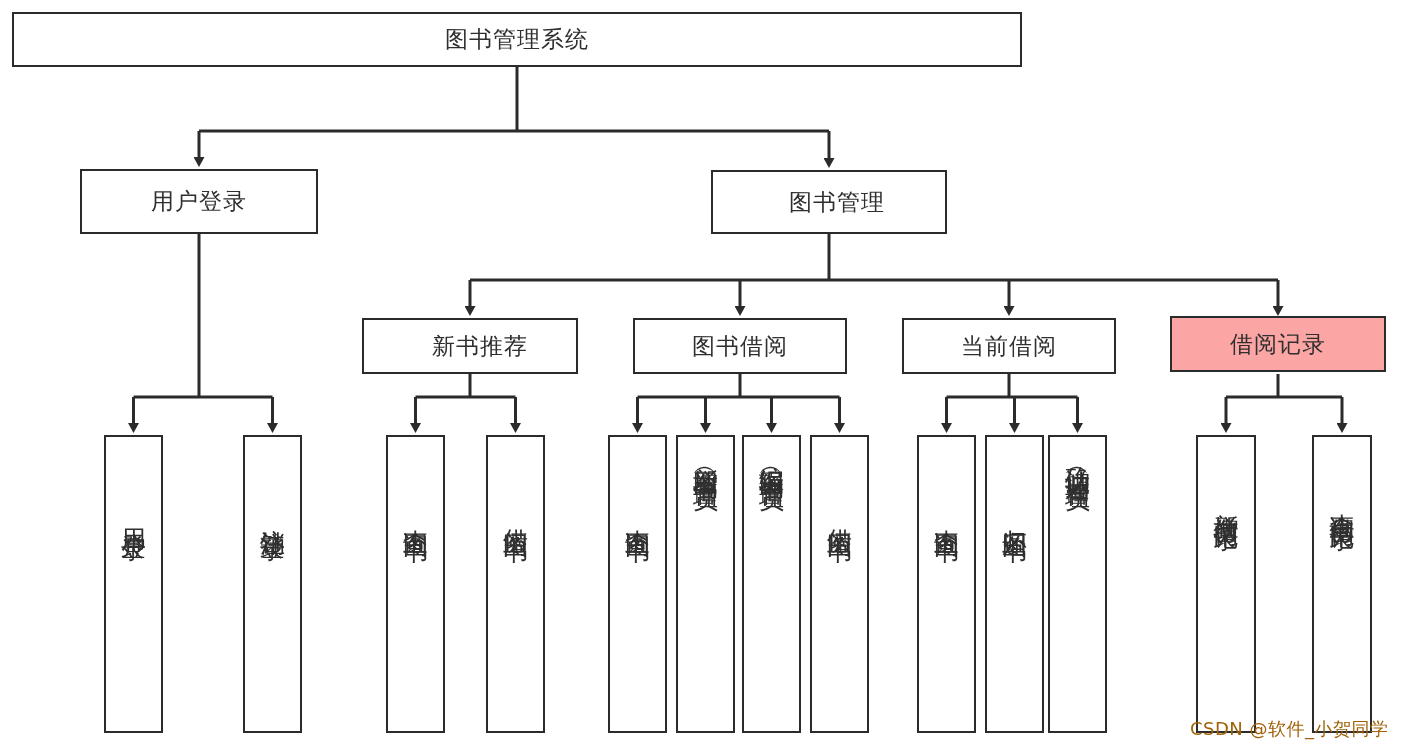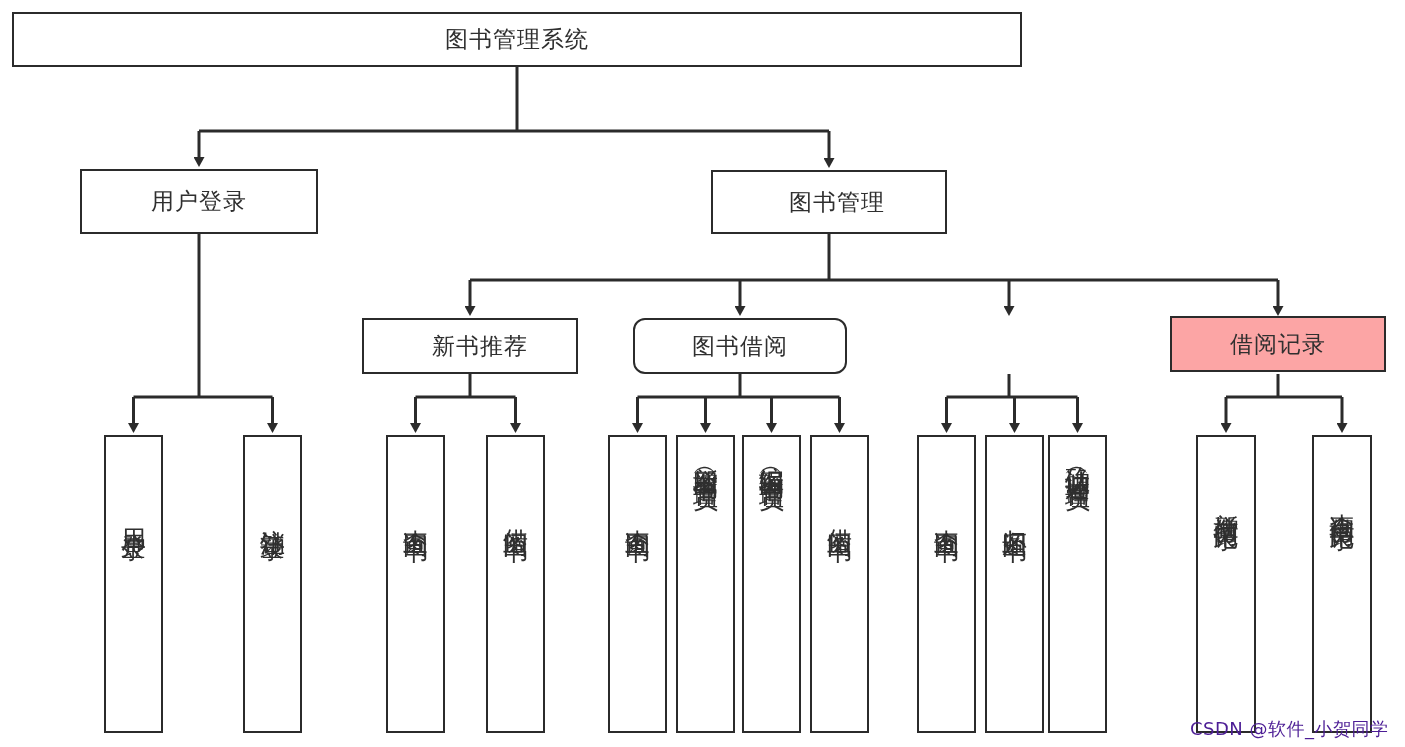--- a/index.html
+++ b/index.html
@@ -128,22 +128,25 @@
   <div class="node horiz" style="left: 80px; top: 169px; width: 238px; height: 65px; border-color: rgb(43, 43, 43); background: rgb(255, 255, 255); color: rgb(47, 47, 47);">
     <span class="label">用户登录</span>
   </div>
   <div class="node horiz" style="left: 711px; top: 170px; width: 236px; height: 64px; border-color: rgb(43, 43, 43); background: rgb(255, 255, 255); color: rgb(47, 47, 47); padding-left: 16px;">
     <span class="label">图书管理</span>
   </div>
 
   <div class="node horiz" style="left: 362px; top: 318px; width: 216px; height: 56px; border-color: rgb(43, 43, 43); background: rgb(255, 255, 255); color: rgb(47, 47, 47); padding-left: 20px;">
     <span class="label">新书推荐</span>
   </div>
-  <div class="node horiz" style="left: 633px; top: 318px; width: 214px; height: 56px; border-color: rgb(43, 43, 43); background: rgb(255, 255, 255); color: rgb(47, 47, 47); border-radius: 12px;">
+  <div class="node horiz" style="left: 633px; top: 318px; width: 214px; height: 56px; border-color: rgb(43, 43, 43); background: rgb(255, 255, 255); color: rgb(47, 47, 47);">
     <span class="label">图书借阅</span>
+  </div>
+  <div class="node horiz" style="left: 902px; top: 318px; width: 214px; height: 56px; border-color: rgb(43, 43, 43); background: rgb(255, 255, 255); color: rgb(47, 47, 47);">
+    <span class="label">当前借阅</span>
   </div>
   <div class="node horiz" style="left: 1170px; top: 316px; width: 216px; height: 56px; border-color: rgb(43, 43, 43); background: #fca5a5; color: rgb(47, 47, 47);">
     <span class="label">借阅记录</span>
   </div>
 
   <div class="node vert mid" style="left: 104px; top: 435px; width: 59px; height: 298px; border-color: rgb(43, 43, 43); background: rgb(255, 255, 255); color: rgb(47, 47, 47);">
     <span class="label">用户登录</span>
   </div>
   <div class="node vert mid" style="left: 243px; top: 435px; width: 59px; height: 298px; border-color: rgb(43, 43, 43); background: rgb(255, 255, 255); color: rgb(47, 47, 47);">
     <span class="label">注销登录</span>
@@ -175,15 +178,15 @@
   <div class="node vert topish" style="left: 1048px; top: 435px; width: 59px; height: 298px; border-color: rgb(43, 43, 43); background: rgb(255, 255, 255); color: rgb(47, 47, 47);">
     <span class="label">确认归还（管理员）</span>
   </div>
   <div class="node vert mid2" style="left: 1196px; top: 435px; width: 60px; height: 298px; border-color: rgb(43, 43, 43); background: rgb(255, 255, 255); color: rgb(47, 47, 47);">
     <span class="label">新增借阅记录</span>
   </div>
   <div class="node vert mid2" style="left: 1312px; top: 435px; width: 60px; height: 298px; border-color: rgb(43, 43, 43); background: rgb(255, 255, 255); color: rgb(47, 47, 47);">
     <span class="label">查询借阅记录</span>
   </div>
 
-  <div class="watermark" style="left: 1190px; top: 717px; color: #4c1d95;">CSDN @软件_小贺同学</div>
+  <div class="watermark" style="left: 1190px; top: 717px; color: #a16207;">CSDN @软件_小贺同学</div>
 
 </div>
 
 </body></html>

